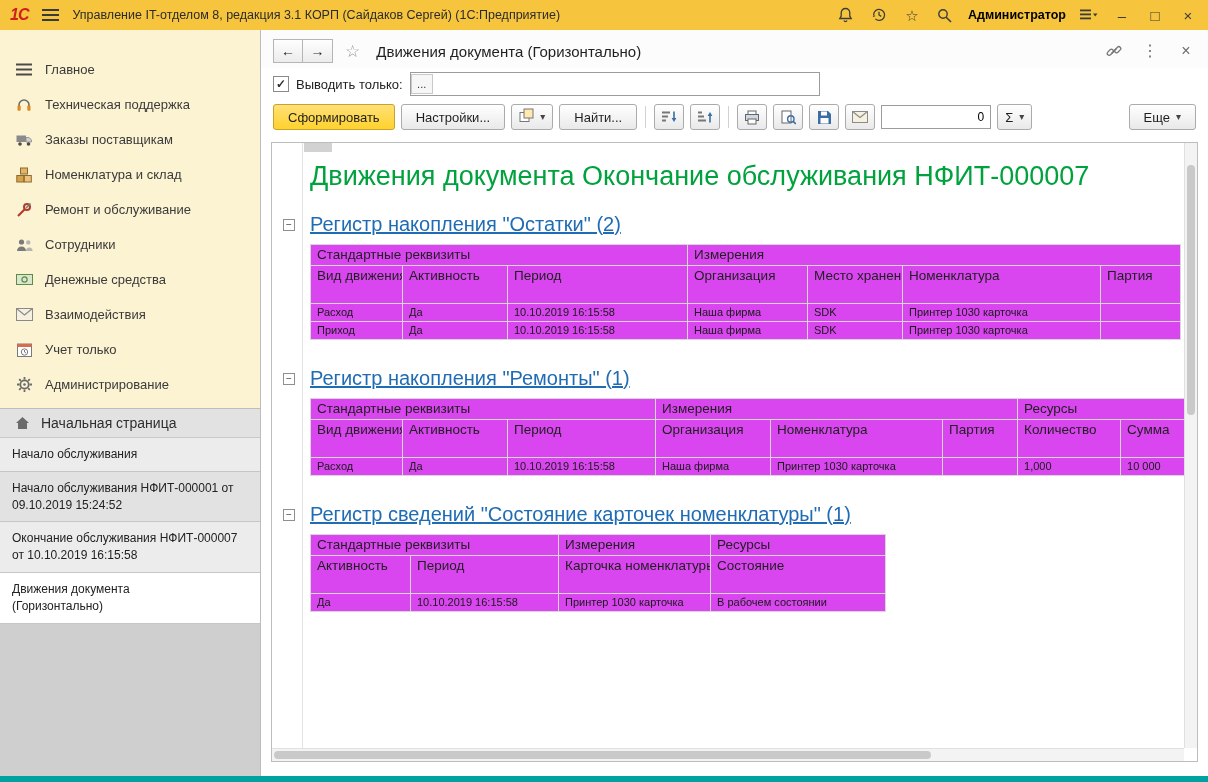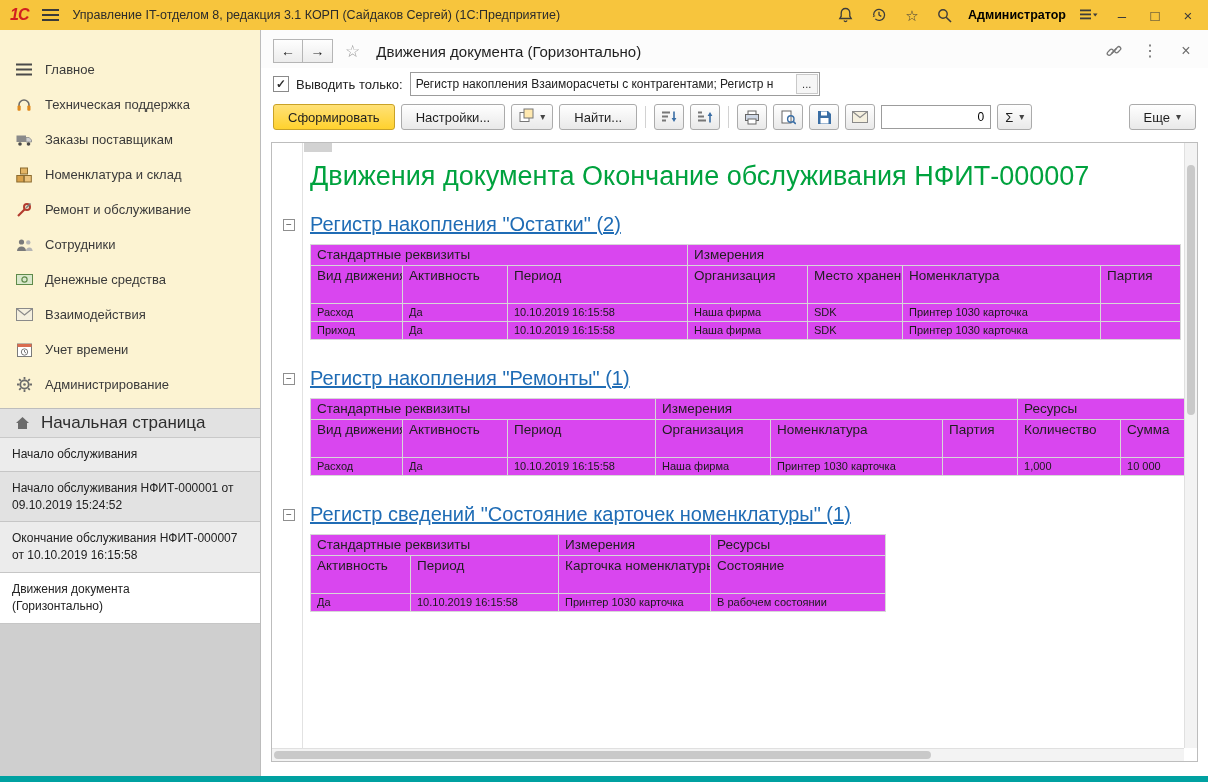--- a/index.html
+++ b/index.html
@@ -14,21 +14,21 @@
   .glyph { font-size: 15px; color: #3b3b3b; line-height: 1; }
   .topbar-title { font-size: 12.5px; color: #2b2b2b; white-space: nowrap; }
   .topbar-right { margin-left: auto; display: flex; align-items: center; gap: 13px; }
   .topbar-user { font-size: 12.5px; color: #000000; cursor: pointer; font-weight: bold; }
 
   
   .sidebar { position: absolute; top: 30px; left: 0; width: 260px; height: 746px; background: #cfcfcf; overflow: hidden; }
   .nav-sections { background: #fcf3d2; padding: 22px 0 6px; }
   .nav-item { height: 35px; display: flex; align-items: center; gap: 12px; padding: 0 15px; font-size: 13px; color: #3a3a3a; cursor: pointer; white-space: nowrap; }
   .nav-ico { width: 18px; display: inline-flex; justify-content: center; }
-  .home-row { height: 30px; background: #e2e2e2; border-top: 1px solid #bdbdbd; border-bottom: 1px solid #c9c9c9; display: flex; align-items: center; gap: 10px; padding: 0 13px; font-size: 17px; color: #2e2e2e; cursor: pointer; }
+  .home-row { height: 30px; background: #e2e2e2; border-top: 1px solid #bdbdbd; border-bottom: 1px solid #c9c9c9; display: flex; align-items: center; gap: 10px; padding: 0 13px; font-size: 14px; color: #2e2e2e; cursor: pointer; }
   .win-item { padding: 8px 12px; font-size: 12px; line-height: 1.4; border-bottom: 1px solid #c6c6c6; background: #ececec; color: #222; cursor: pointer; }
   .win-item.alt { background: #e2e2e2; }
   .win-item.active { background: #ffffff; padding-right: 62px; }
 
   
   .main { position: absolute; top: 30px; left: 260px; width: 948px; height: 746px; background: #ffffff; border-left: 1px solid #bcbcbc; display: flex; flex-direction: column; }
   .win-header { height: 38px; display: flex; align-items: center; padding: 4px 12px 0 12px; gap: 8px; background: #fcfcfc; }
   .nav-group { display: flex; }
   .nav-btn { width: 30px; height: 24px; border: 1px solid #b5b5b5; background: linear-gradient(#fefefe, #ececec); display: flex; align-items: center; justify-content: center; cursor: pointer; font-weight: bold; font-size: 14px; color: #222; }
   .nav-btn + .nav-btn { border-left: none; }
@@ -224,21 +224,21 @@
       </div>
       <div class="nav-item">
         <span class="nav-ico">
             <svg width="15" height="15" viewBox="0 0 15 15">
               <rect x="0.5" y="2" width="14" height="12.5" fill="#fff" stroke="#7a7a7a"></rect>
               <rect x="0.5" y="2" width="14" height="3" fill="#d96c4f"></rect>
               <circle cx="7.5" cy="10" r="3.2" fill="none" stroke="#7a7a7a"></circle>
               <path d="M7.5 8v2l1.5 1" fill="none" stroke="#7a7a7a"></path>
             </svg>
           </span>
-        <span>Учет времени</span>
+        <span>Учет только</span>
       </div>
       <div class="nav-item">
         <span class="nav-ico">
             <svg width="15" height="15" viewBox="0 0 15 15">
               <g stroke="#6b6b6b" stroke-width="1.8">
                 <path d="M7.5 0v2.4M7.5 12.6V15M0 7.5h2.4M12.6 7.5H15M2.2 2.2l1.7 1.7M11.1 11.1l1.7 1.7M12.8 2.2l-1.7 1.7M3.9 11.1l-1.7 1.7"></path>
               </g>
               <circle cx="7.5" cy="7.5" r="4.2" fill="none" stroke="#6b6b6b" stroke-width="1.8"></circle>
               <circle cx="7.5" cy="7.5" r="1.3" fill="#6b6b6b"></circle>
             </svg>
@@ -289,21 +289,20 @@
         </span>
         <span class="tb-icon glyph">⋮</span>
         <span class="tb-icon glyph">×</span>
       </div>
     </div>
 
     <div class="filter-row">
       <span class="checkbox">✓</span>
       <span class="filter-label">Выводить только:</span>
       <div class="filter-field">
-        <input type="text" value="Регистр накопления Взаиморасчеты с контрагентами; Регистр н" style="">
         <span class="filter-ellipsis">...</span>
       </div>
     </div>
 
     <div class="toolbar">
       <button class="btn btn-primary">Сформировать</button>
       <button class="btn">Настройки...</button>
       <button class="btn combo-btn">
         <span><svg width="15" height="15" viewBox="0 0 15 15">
               <rect x="1" y="4.5" width="9" height="9" fill="#fff" stroke="#777"></rect>

